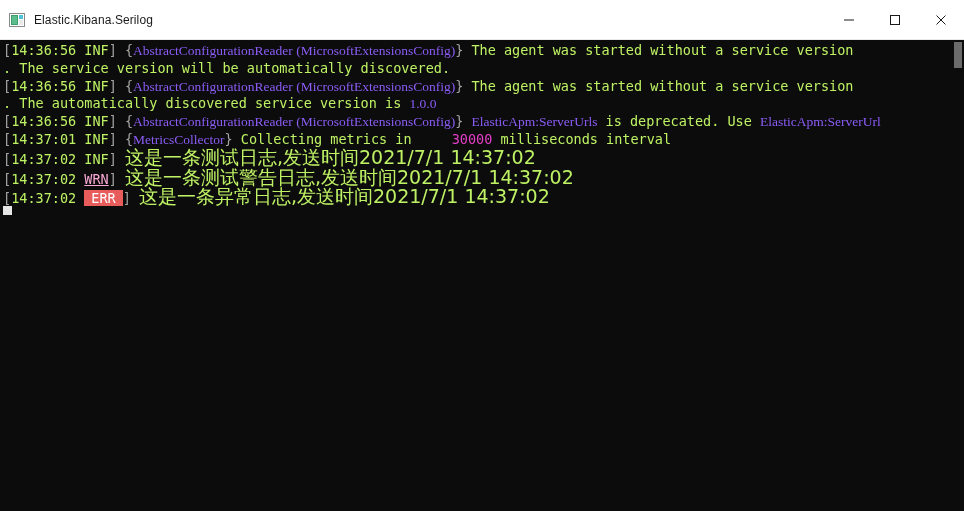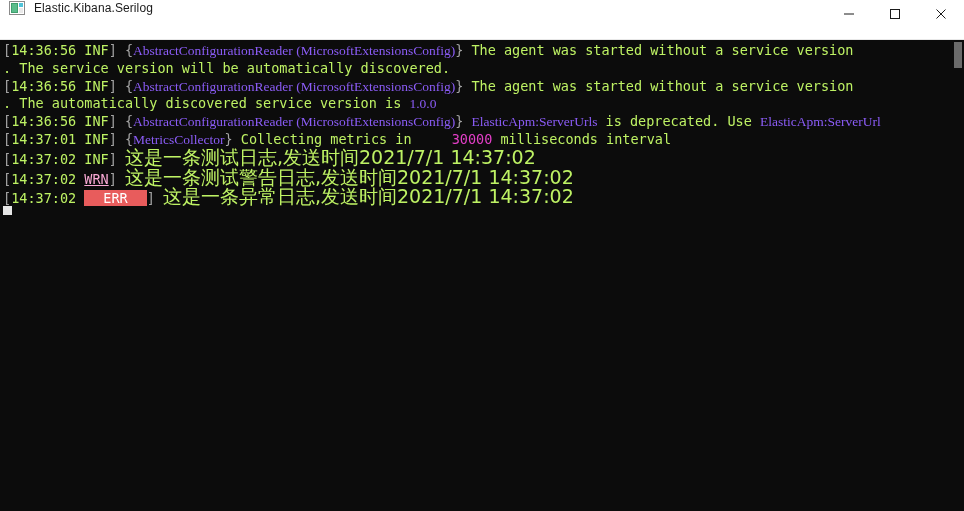--- a/index.html
+++ b/index.html
@@ -24,21 +24,21 @@
     position: relative;
     box-sizing: border-box;
   }
 
   
   .titlebar {
     height: 40px;
     min-height: 28px;
     background: #ffffff;
     display: flex;
-    align-items: flex-start;
+    align-items: center;
     border-bottom: 1px solid #e8e8e8;
     box-sizing: border-box;
     user-select: none;
   }
   .titlebar-left {
     display: flex;
     align-items: center;
     flex: 1 1 auto;
     padding-left: 9px;
     overflow: hidden;
@@ -98,21 +98,21 @@
     min-height: 17.8px;
   }
   .c-gray   { color: #a5a5a5; }
   .c-white  { color: #bef264; }
   .c-cyan   { color: #8b5cf6; font-family: Liberation Serif, serif; }
   .c-magenta{ color: #e43fc8; margin-left: 32px; }
   .c-yellow { color: #f9a8d4; text-decoration: underline; }
   .c-errbadge {
     color: #ffffff;
     background: #e85c5c;
-    padding: 0 19px;
+    padding: 0 7px;
   }
   .c-cjk {
     font-family: "DejaVu Sans", sans-serif;
     font-size: 19px;
   }
 
   .cursor-block {
     position: absolute;
     left: 3px;
     top: 170px;

